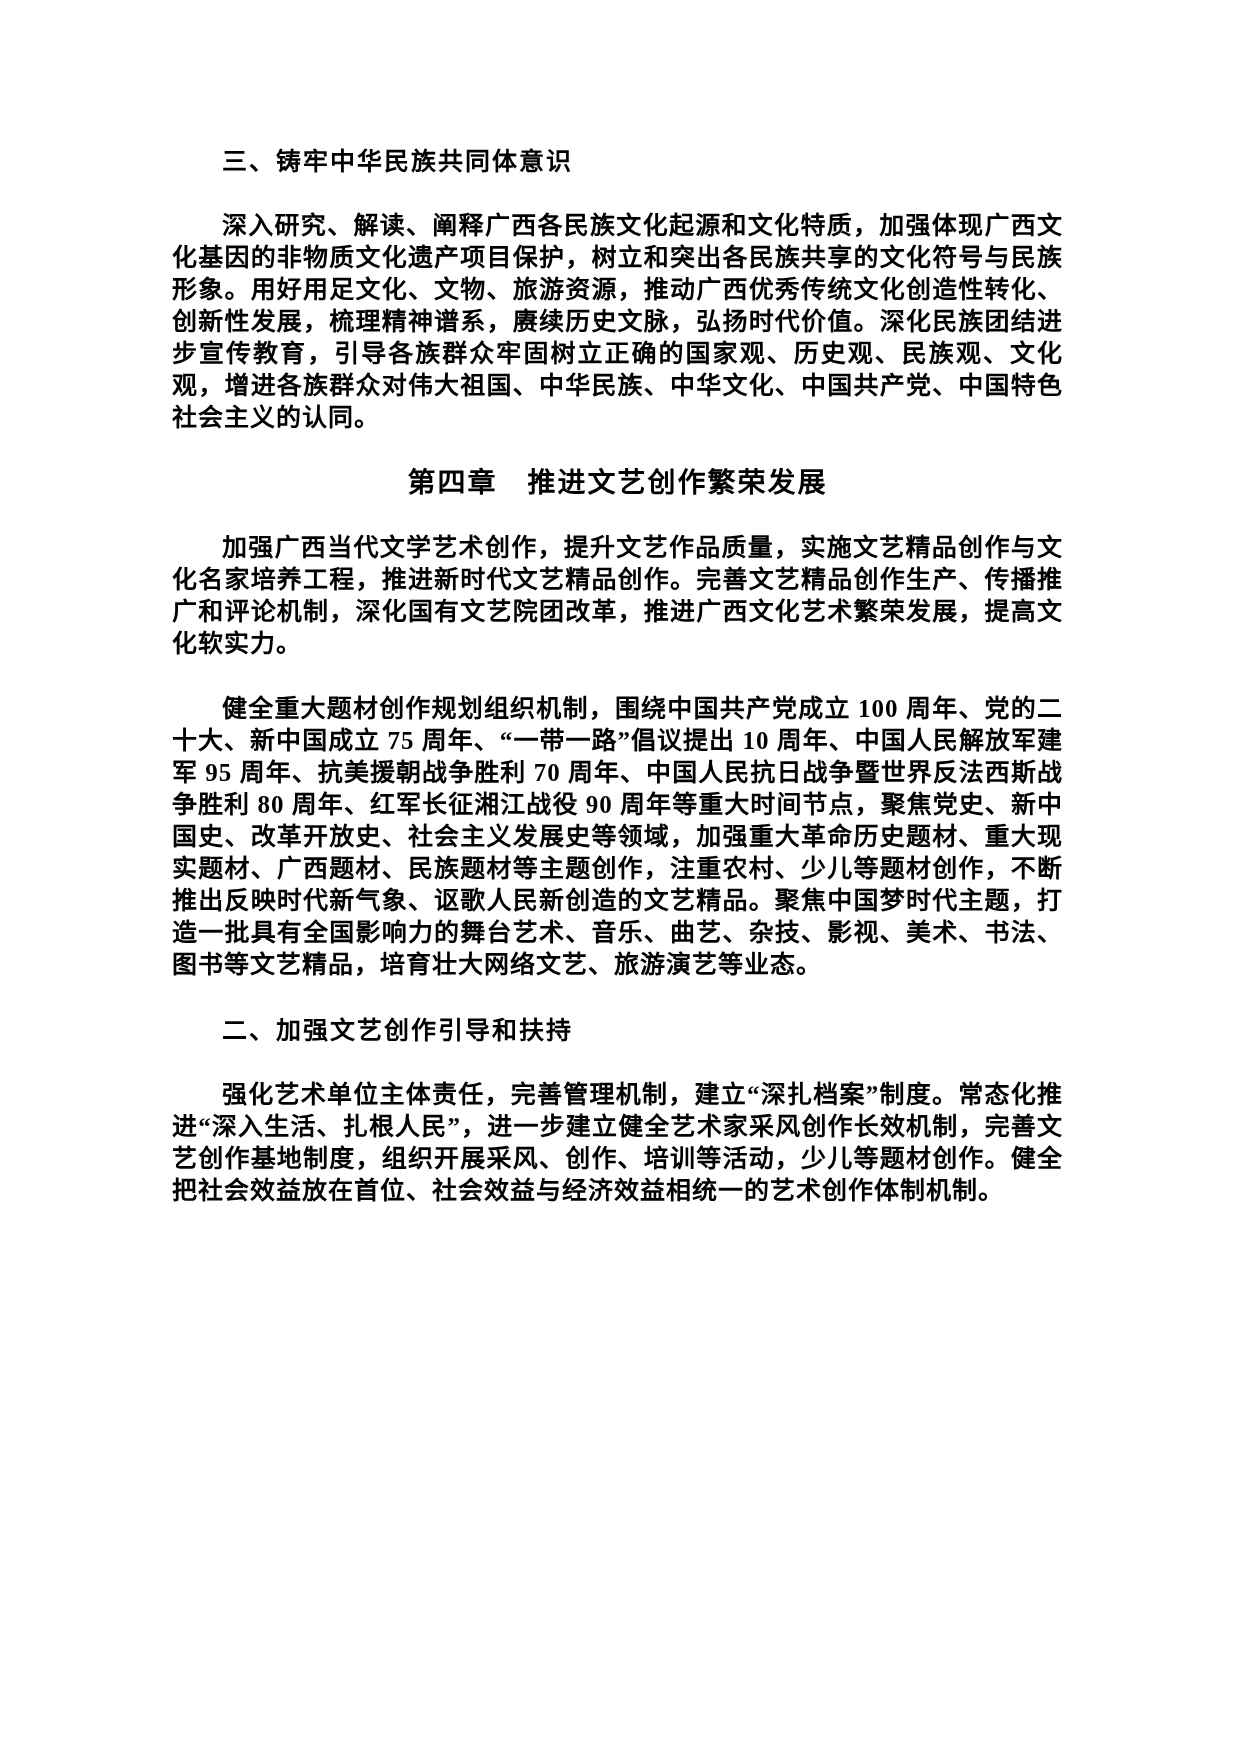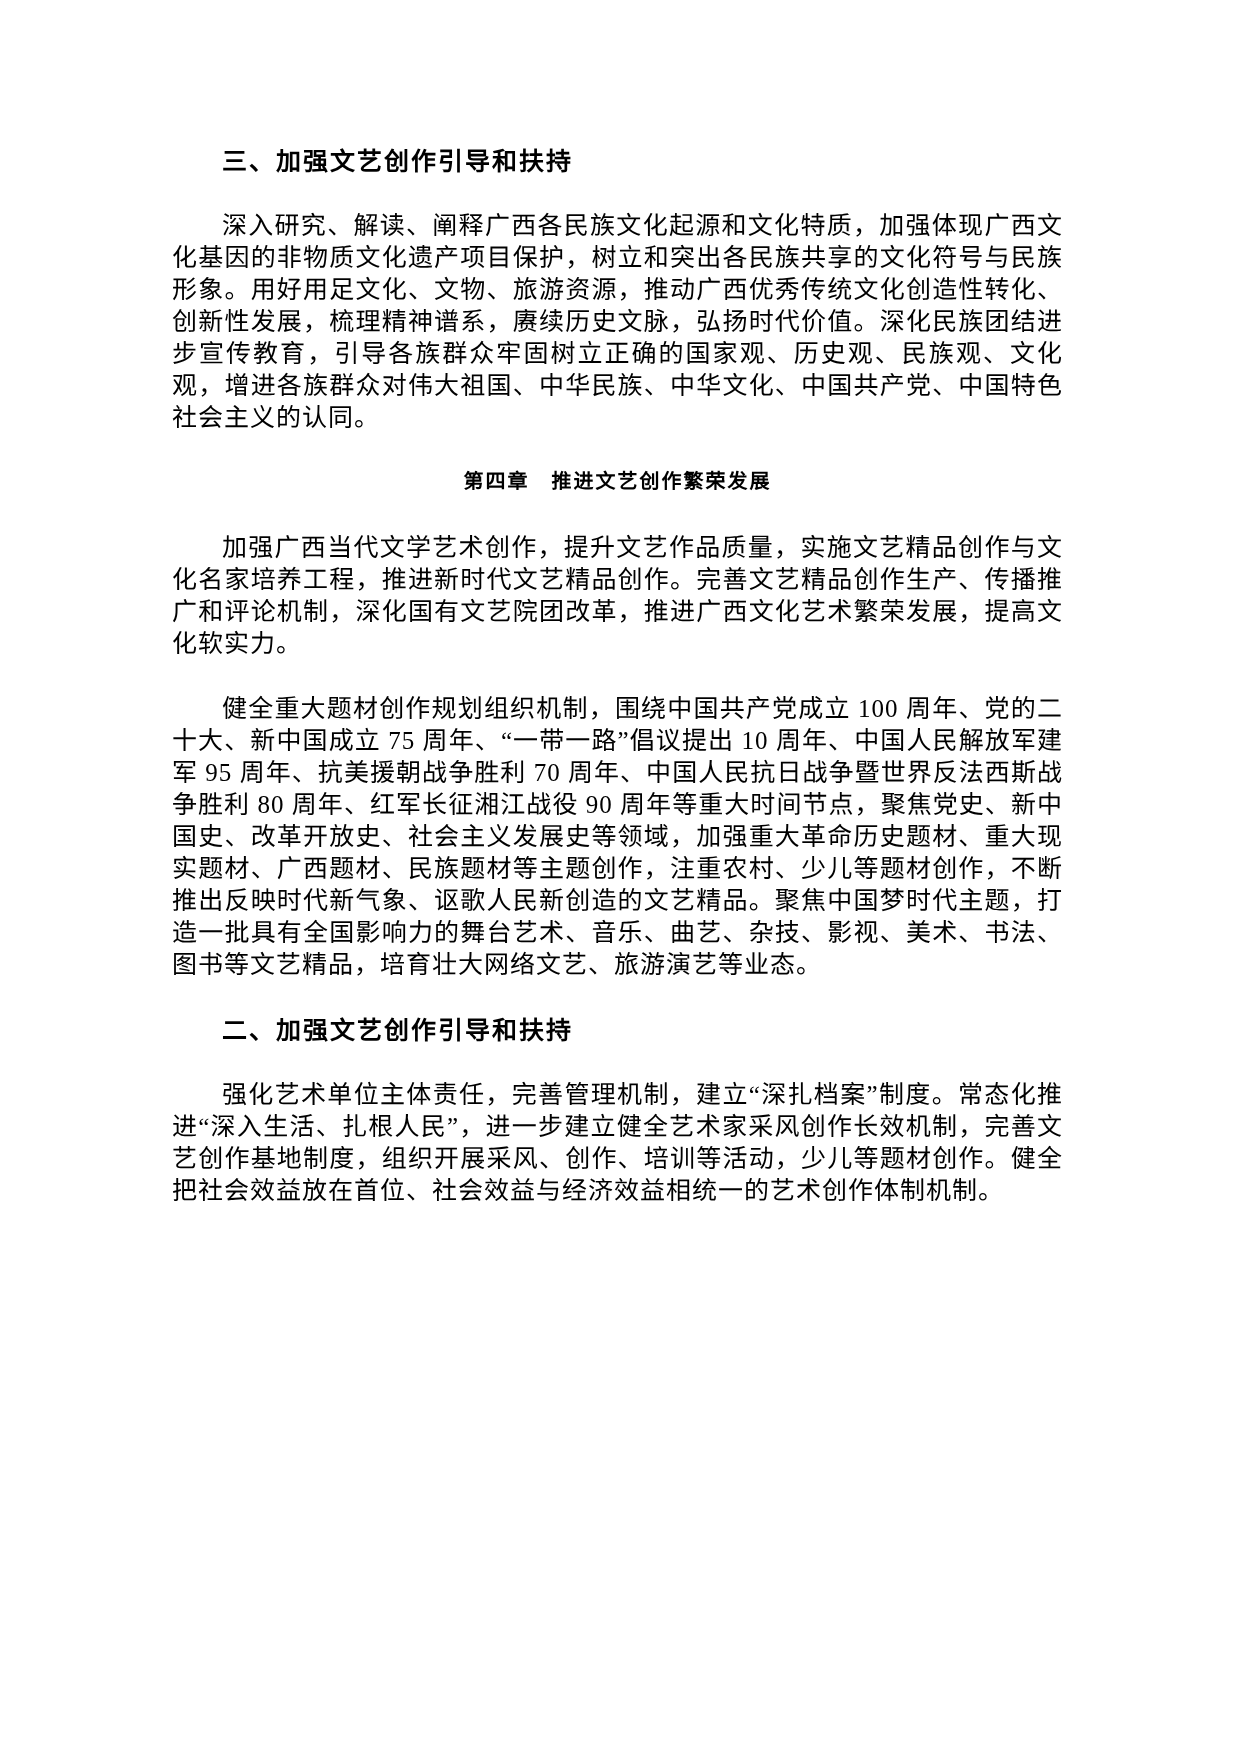--- a/index.html
+++ b/index.html
@@ -28,46 +28,46 @@
     margin-top: 0;
   }
   .para {
     font-size: 25px;
     line-height: 32px;
     letter-spacing: 1px;
     text-indent: 2em;
     text-align: justify;
     text-justify: inter-ideograph;
     text-align-last: left;
-    font-weight: 400;
+    font-weight: 700;
   }
   .subhead {
     font-family: "Liberation Sans", sans-serif;
     font-size: 25px;
     line-height: 32px;
     font-weight: 700;
     letter-spacing: 2px;
     text-indent: 2em;
     text-align: left;
   }
   .chapter {
-    font-family: Liberation Mono, monospace;
-    font-size: 20px;
+    font-family: Liberation Serif, serif;
+    font-size: 28px;
     line-height: 32px;
     font-weight: 700;
     letter-spacing: 2px;
     text-align: center;
     text-indent: 0;
   }
 </style>
 </head>
 <body style="background: rgb(255, 255, 255); color: rgb(0, 0, 0);">
 
 <div class="page">
-  <h2 class="subhead">三、加强文艺创作引导和扶持</h2>
+  <h2 class="subhead">三、铸牢中华民族共同体意识</h2>
 
   <p class="para">深入研究、解读、阐释广西各民族文化起源和文化特质，加强体现广西文化基因的非物质文化遗产项目保护，树立和突出各民族共享的文化符号与民族形象。用好用足文化、文物、旅游资源，推动广西优秀传统文化创造性转化、创新性发展，梳理精神谱系，赓续历史文脉，弘扬时代价值。深化民族团结进步宣传教育，引导各族群众牢固树立正确的国家观、历史观、民族观、文化观，增进各族群众对伟大祖国、中华民族、中华文化、中国共产党、中国特色社会主义的认同。</p>
 
 
 
   <h1 class="chapter">第四章　推进文艺创作繁荣发展</h1>
 
   <p class="para">加强广西当代文学艺术创作，提升文艺作品质量，实施文艺精品创作与文化名家培养工程，推进新时代文艺精品创作。完善文艺精品创作生产、传播推广和评论机制，深化国有文艺院团改革，推进广西文化艺术繁荣发展，提高文化软实力。</p>
 
 

